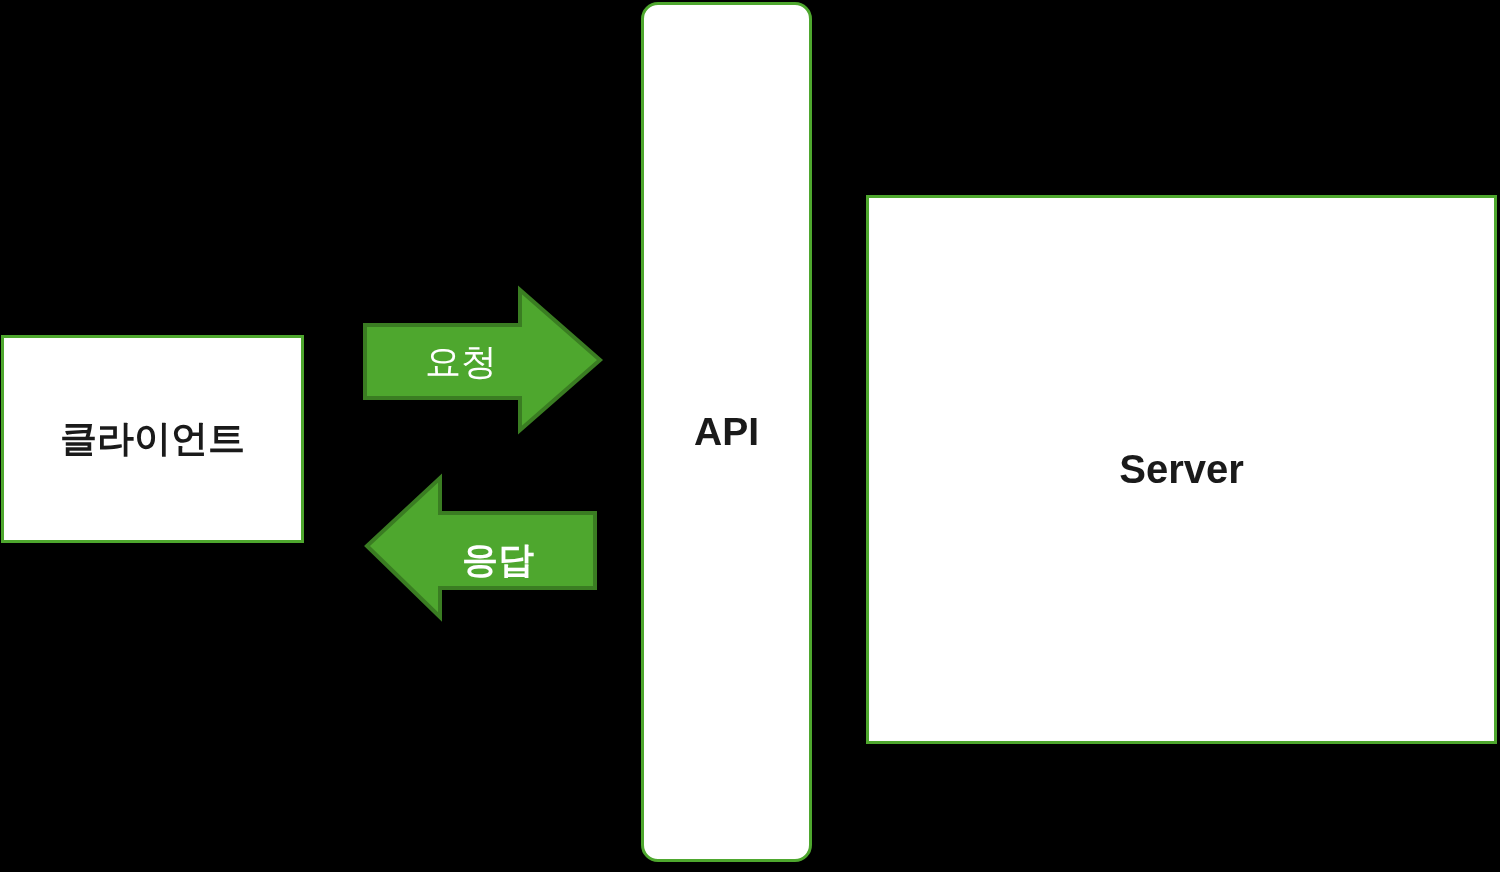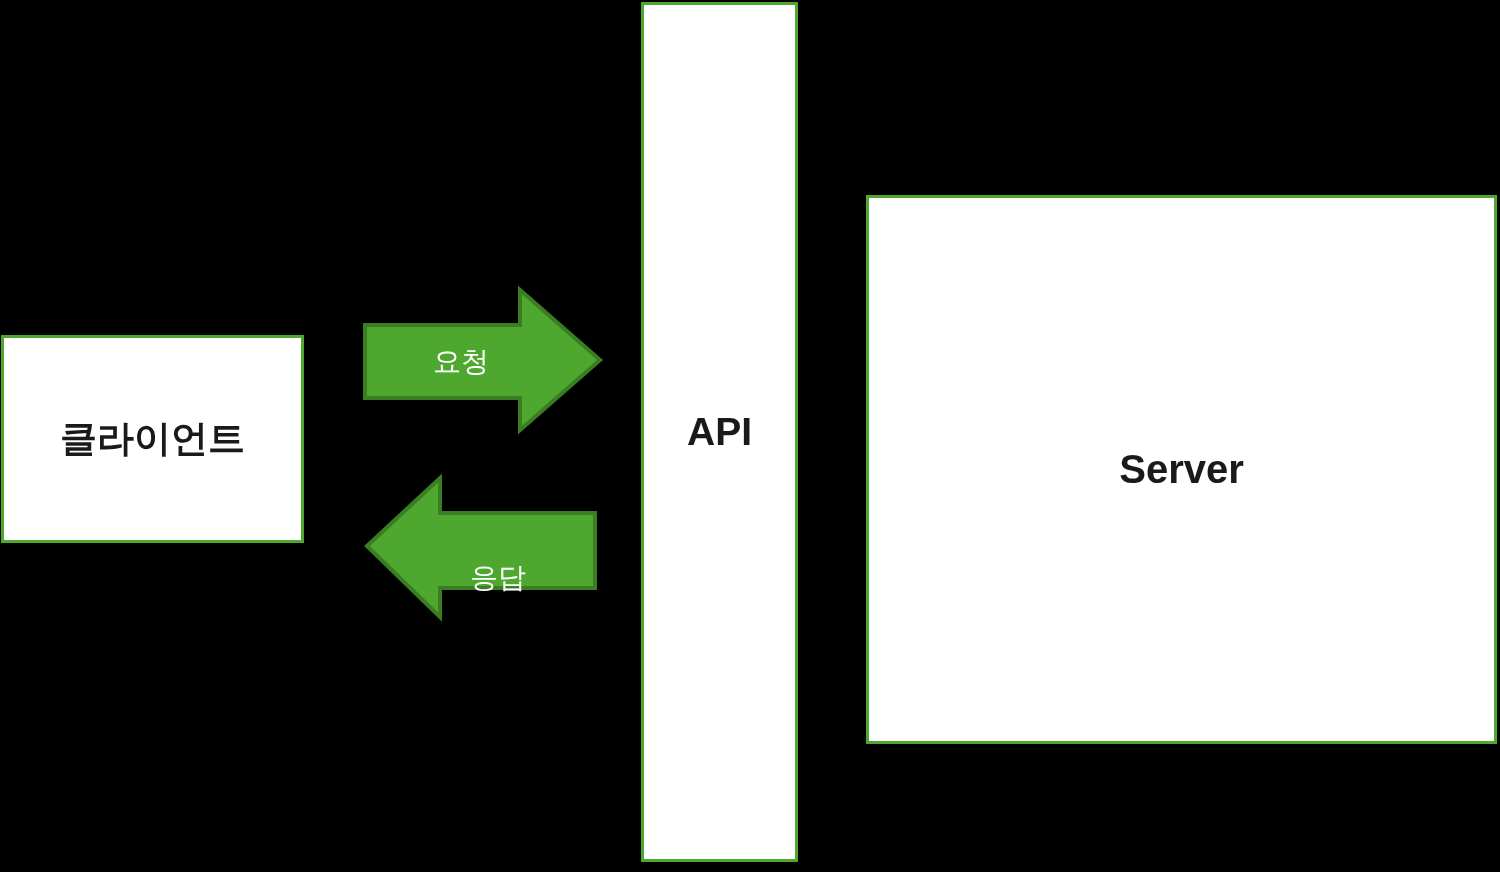--- a/index.html
+++ b/index.html
@@ -28,23 +28,24 @@
   .node-client {
     left: 1px;
     top: 335px;
     width: 303px;
     height: 208px;
     font-size: 37px;
   }
   .node-api {
     left: 641px;
     top: 2px;
-    width: 157px;
+    width: 171px;
     height: 860px;
     font-size: 39px;
+    border-radius: 17px;
   }
   .node-server {
     left: 866px;
     top: 179px;
     width: 631px;
     height: 549px;
     font-size: 40px;
     margin-top: 16px;
   }
   .arrows-layer {
@@ -57,31 +58,32 @@
   .block-arrow {
     fill: #4ea72e;
     stroke: #3a7d22;
     stroke-width: 4;
     stroke-linejoin: miter;
   }
   .arrow-label {
     position: absolute;
     transform: translate(-50%, -50%);
     color: #ffffff;
-    font-size: 28px;
+    font-size: 36px;
     white-space: nowrap;
     line-height: 1;
   }
   .arrow-label-request {
     left: 461px;
     top: 362px;
   }
   .arrow-label-response {
     left: 498px;
-    top: 578px;
+    top: 560px;
+    font-weight: bold;
   }
 </style>
 </head>
 <body>
 
 <svg class="arrows-layer" viewBox="0 0 1500 872" xmlns="http://www.w3.org/2000/svg">
   <polygon class="block-arrow" points="365,325 520,325 520,290 600,360 520,430 520,398 365,398"></polygon>
   <polygon class="block-arrow" points="367,546 440,478 440,513 595,513 595,588 440,588 440,617"></polygon>
 </svg>
 

